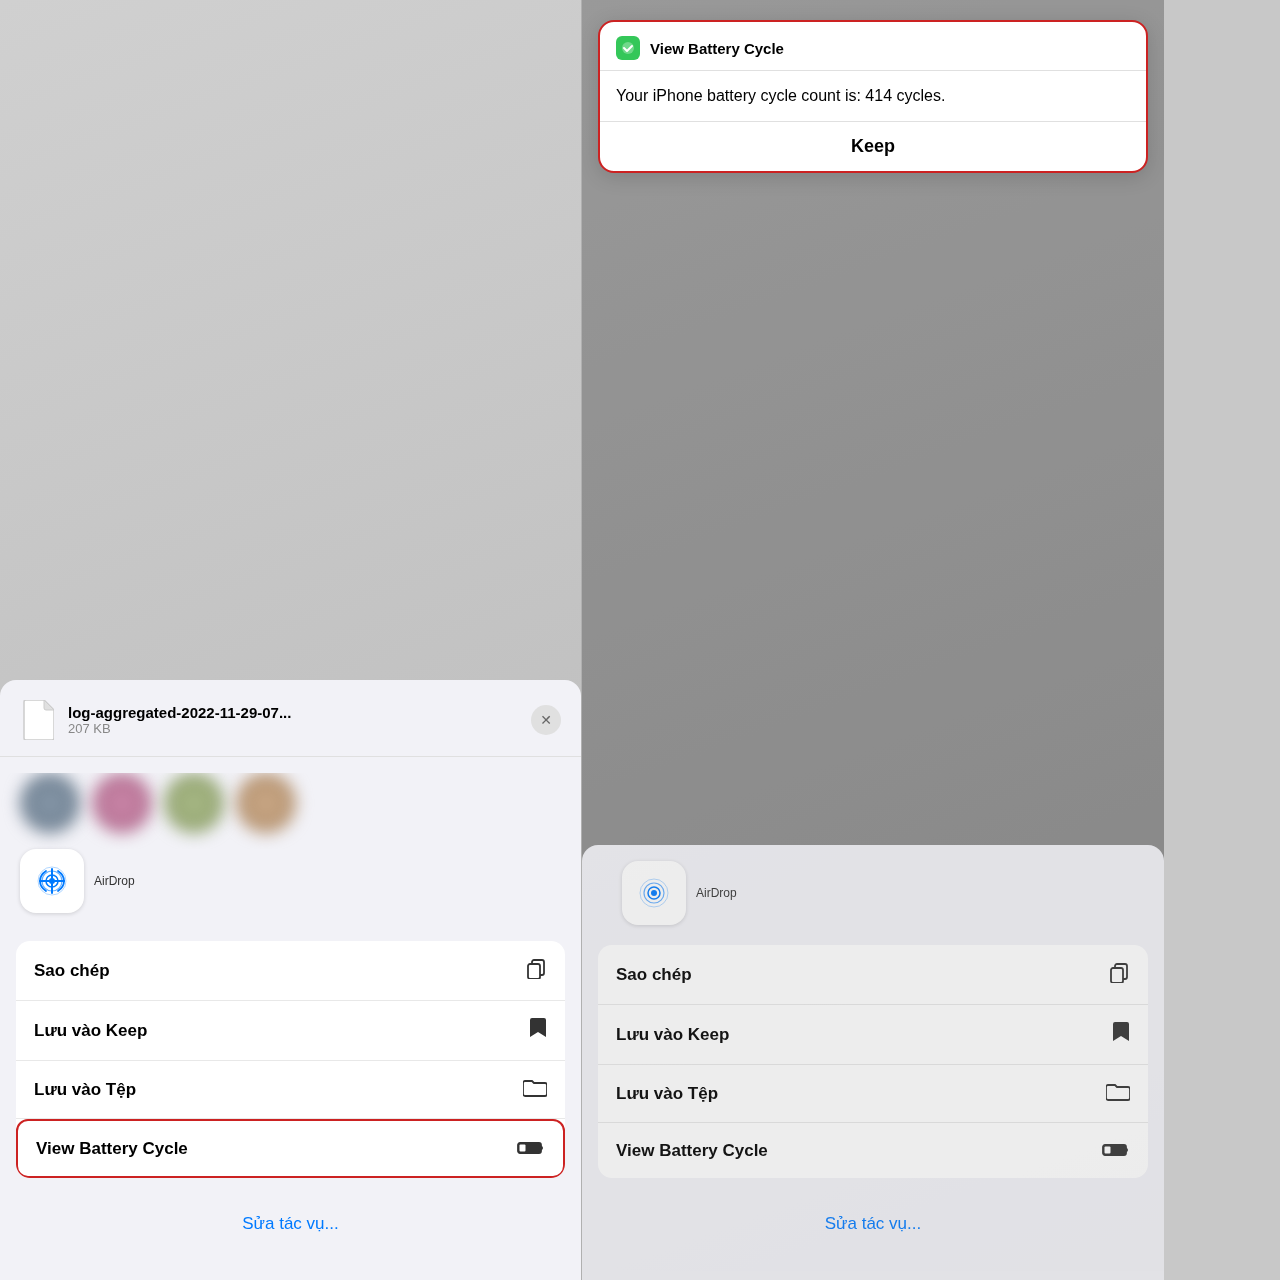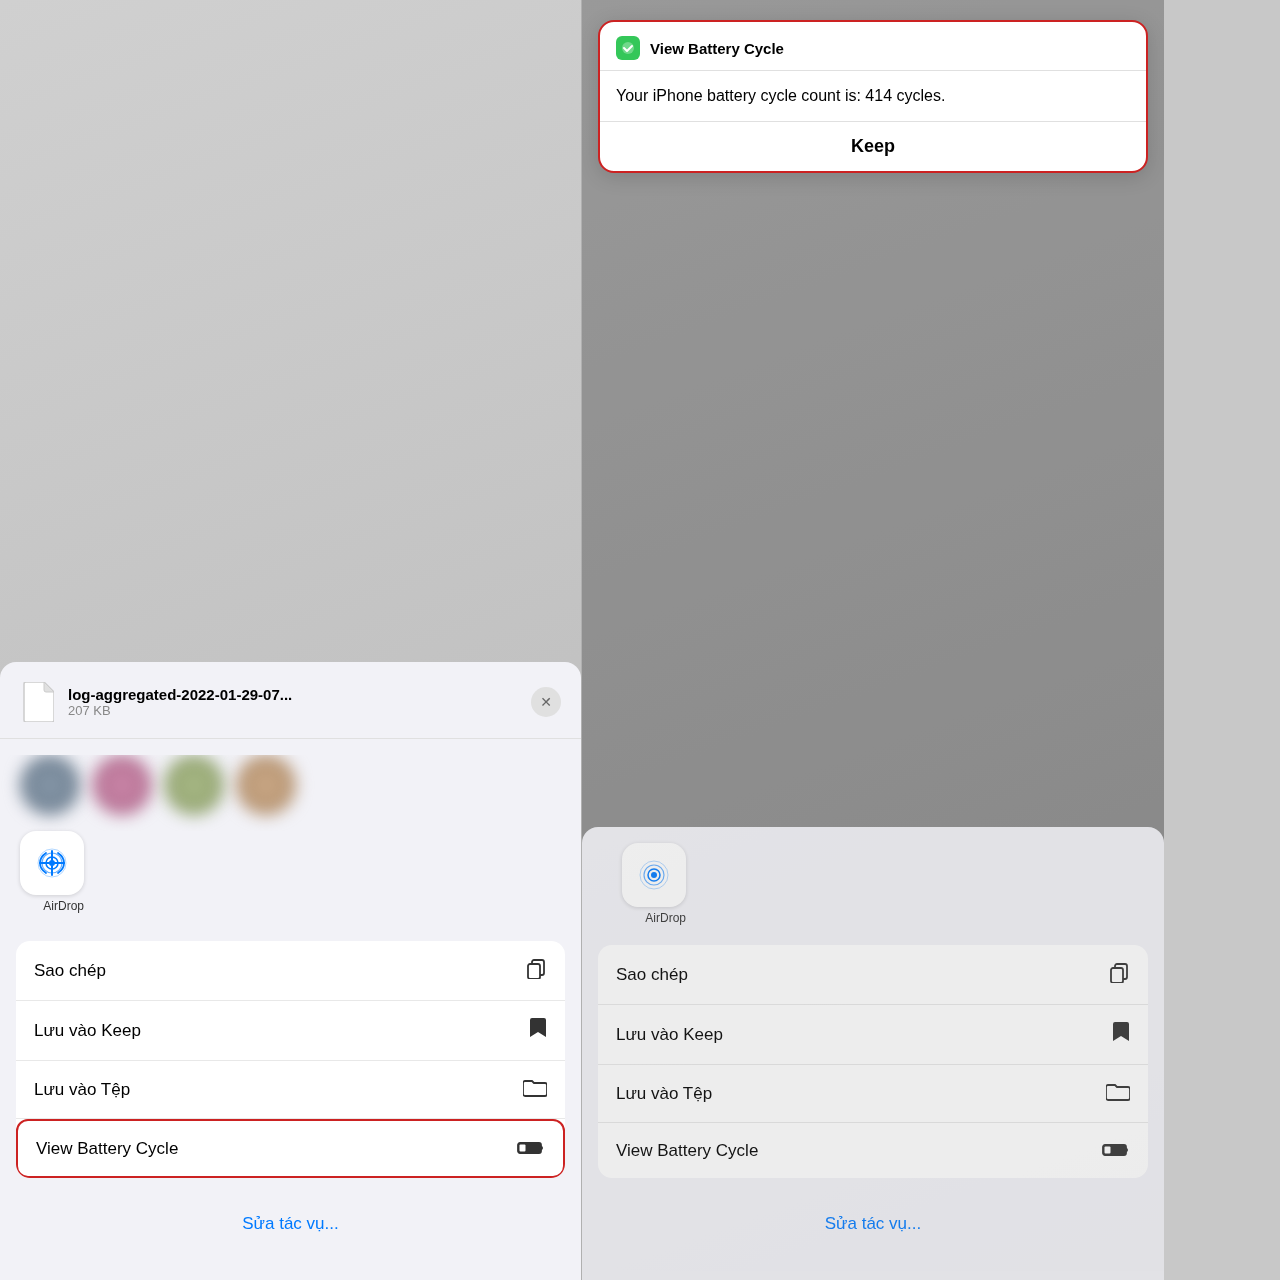--- a/index.html
+++ b/index.html
@@ -125,23 +125,23 @@
 
     .share-apps-row {
       display: flex;
       gap: 16px;
       padding: 0 20px;
       align-items: flex-end;
     }
 
     .app-item {
       display: flex;
-      flex-direction: column;
-      align-items: flex-end;
-      gap: 4px;
+      flex-direction: row;
+      align-items: center;
+      gap: 10px;
     }
 
     .app-icon-box {
       width: 64px;
       height: 64px;
       border-radius: 16px;
       background: white;
       display: flex;
       align-items: center;
       justify-content: center;
@@ -180,20 +180,21 @@
 
     .action-item {
       display: flex;
       align-items: center;
       justify-content: space-between;
       padding: 16px 18px;
       font-size: 17px;
       color: #000;
       border-bottom: 1px solid #e8e8e8;
       cursor: pointer;
+      font-weight: bold;
     }
 
     .action-item:last-child {
       border-bottom: none;
     }
 
     .action-icon {
       font-size: 20px;
       color: #333;
     }
@@ -297,21 +298,21 @@
 
     <div class="file-header">
       <div class="file-info">
         <div class="file-icon">
           <svg viewBox="0 0 32 40" fill="none" xmlns="http://www.w3.org/2000/svg">
             <path d="M4 0h18l10 10v28a2 2 0 01-2 2H4a2 2 0 01-2-2V2a2 2 0 012-2z" fill="white" stroke="#ccc" stroke-width="1.5"></path>
             <path d="M22 0l10 10H24a2 2 0 01-2-2V0z" fill="#e0e0e0" stroke="#ccc" stroke-width="1"></path>
           </svg>
         </div>
         <div class="file-details">
-          <div class="file-name">log-aggregated-2022-01-29-07...</div>
+          <div class="file-name">log-aggregated-2022-11-29-07...</div>
           <div class="file-size">207 KB</div>
         </div>
       </div>
       <button class="close-btn">✕</button>
     </div>
 
     <div class="app-icons-section">
       <div class="blurred-avatars">
         <div class="blurred-avatar"></div>
         <div class="blurred-avatar"></div>

